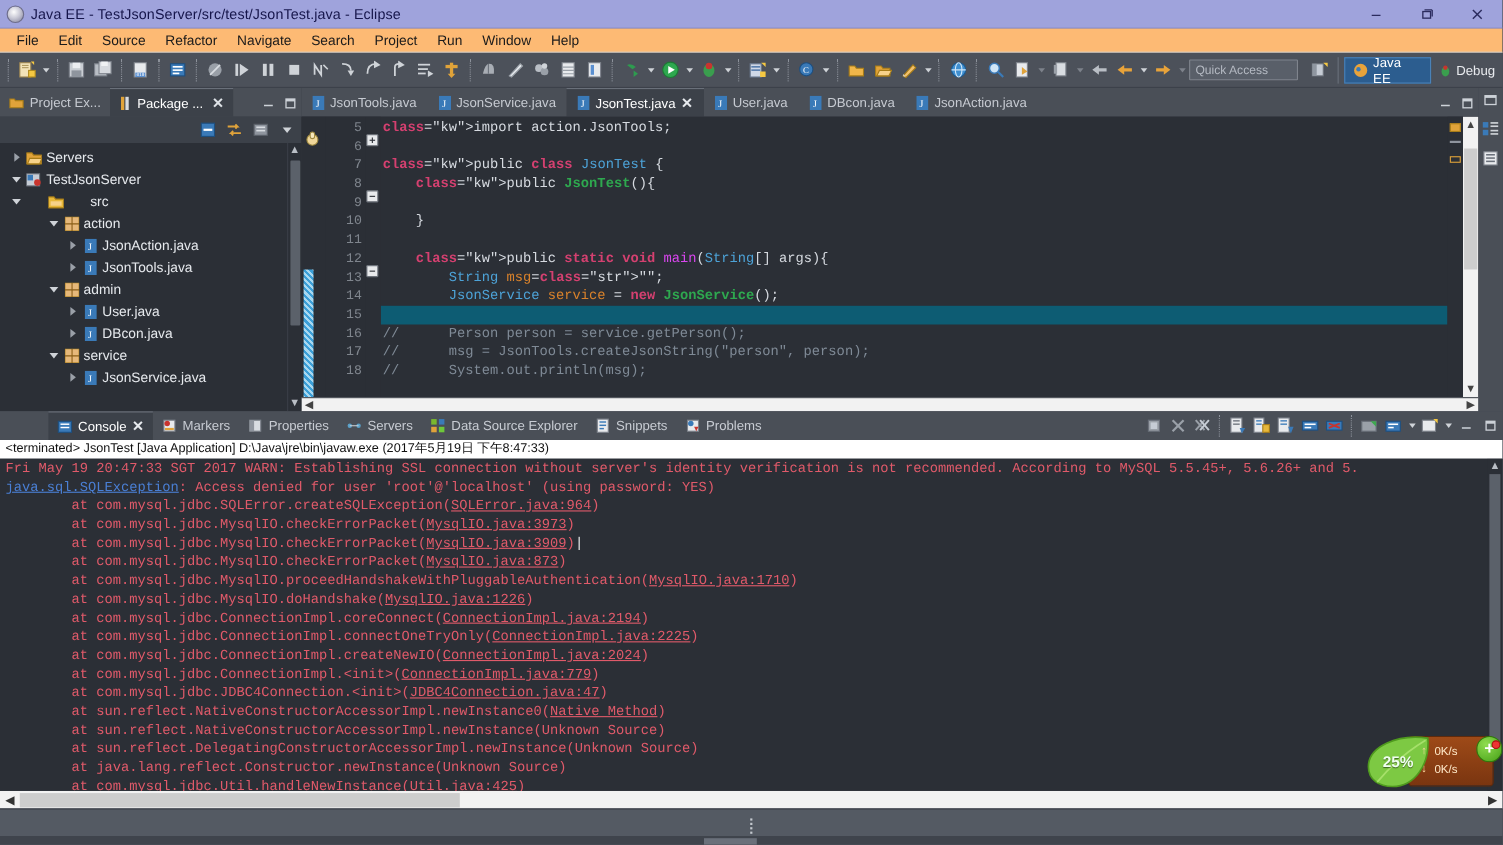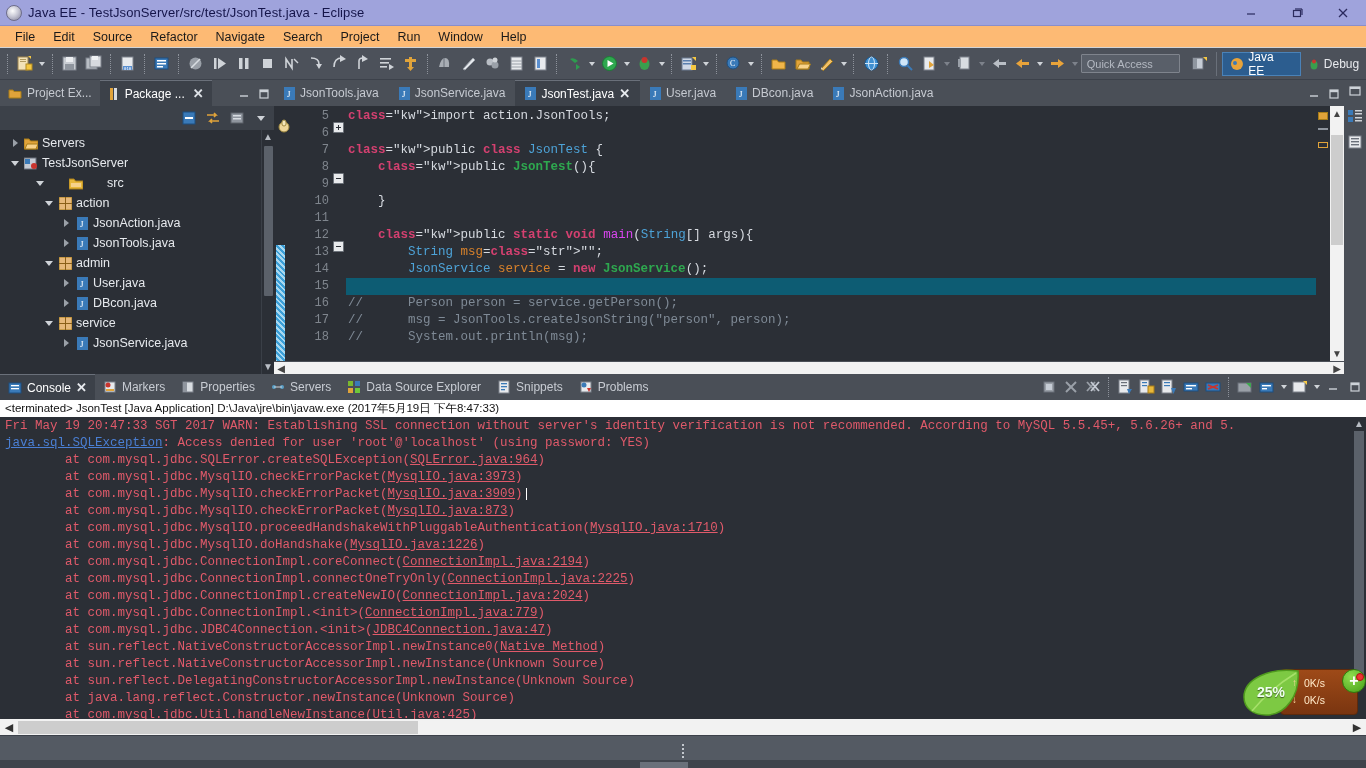--- a/index.html
+++ b/index.html
@@ -209,21 +209,21 @@
   
   .rightrail { width: 22px; background: #4a4f57; display: flex; flex-direction: column; align-items: center; padding-top: 4px; gap: 6px; }
 
   
   .console { position: absolute; left: 0; top: 374px; width: 1366px; height: 361px; background: #4a4f57; display: flex; flex-direction: column; }
   .ctabs { height: 26px; display: flex; align-items: center; background: #4a4f57; }
   .ctab {
     height: 26px; display: flex; align-items: center; gap: 5px; padding: 0 8px;
     font-size: 12px; color: #c8ccd3; white-space: nowrap;
   }
-  .ctab.active { background: #3c4149; color: #ffffff; border-top: 1px solid #6a707a; }
+  .ctab.active { background: #3c4149; color: #ffffff; border-top: 1px solid #6a707a; margin-left: 44px; }
   .ctab .x { font-weight: bold; font-size: 13px; color: #e8ebef; }
   .ctabs .spacer { flex: 1; }
   .ctbi { width: 22px; height: 22px; display: flex; align-items: center; justify-content: center; }
   .term-line {
     height: 17px; line-height: 17px; background: #ffffff; color: #111;
     font-size: 11.5px; padding-left: 5px; white-space: nowrap;
     font-family: "Liberation Sans", sans-serif;
   }
   .console-body {
     flex: 1; background: #2b2f36; position: relative; overflow: hidden; display: flex;
@@ -718,21 +718,21 @@
               </span>
               <span class="ticon">
                 <svg width="14" height="13" viewBox="0 0 14 13">
                   <rect x="0" y="1" width="12" height="11" fill="#c6ccd5" stroke="#6a707a"></rect>
                   <rect x="1" y="2" width="5" height="5" fill="#3a7ab8"></rect>
                   <circle cx="10" cy="9" r="3" fill="#c8342e"></circle>
                 </svg>
               </span>
               <span class="tlabel">TestJsonServer</span>
             </div>
-            <div class="trow" style="padding-left: 33px; gap: 20px;">
+            <div class="trow" style="padding-left: 8px; gap: 20px;">
               <span class="twist open">
                 <i></i>
               </span>
               <span class="ticon">
                 <svg width="14" height="13" viewBox="0 0 14 13">
                   <path d="M0 2 h5 l1.5 2 h7.5 v8 h-14 z" fill="#e8b83a" stroke="#a87d18"></path>
                   <rect x="2" y="6" width="10" height="4" fill="#f7d28a"></rect>
                 </svg>
               </span>
               <span class="tlabel">src</span>

